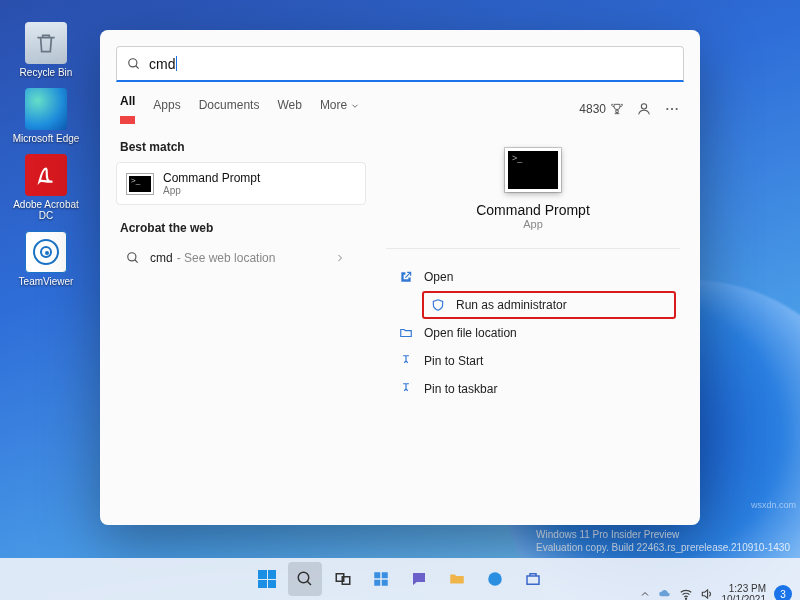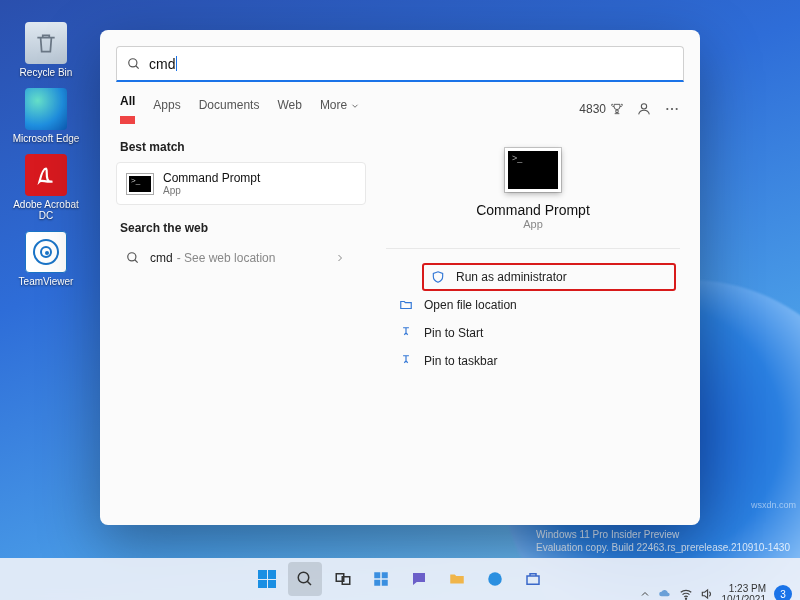--- a/index.html
+++ b/index.html
@@ -158,41 +158,49 @@
   <div class="body">
     <div class="left">
       <div class="section-h">Best match</div>
       <div class="best">
         <div class="thumb"></div>
         <div>
           <div class="t1">Command Prompt</div>
           <div class="t2">App</div>
         </div>
       </div>
-      <div class="section-h" style="margin-top:16px">Search the web</div>
+      <div class="section-h" style="margin-top:16px">Acrobat the web</div>
       <div class="webrow">
         <svg width="14" height="14" viewBox="0 0 24 24" fill="none" stroke="#555" stroke-width="2">
             <circle cx="10" cy="10" r="7"></circle>
             <line x1="20" y1="20" x2="15" y2="15"></line>
           </svg>
         <span class="wq">cmd</span>
         <span class="wd">- See web location</span>
         <svg class="chev" width="12" height="12" viewBox="0 0 24 24" fill="none" stroke="#888" stroke-width="2">
             <polyline points="9 6 15 12 9 18"></polyline>
           </svg>
       </div>
     </div>
 
     <div class="right">
       <div class="preview">
         <div class="pimg"></div>
         <div class="ptitle">Command Prompt</div>
         <div class="psub">App</div>
       </div>
       <hr>
+      <div class="action">
+        <span class="aicon">
+            <svg width="14" height="14" viewBox="0 0 24 24" fill="none" stroke="currentColor" stroke-width="2">
+              <path d="M14 4h6v6M20 4l-9 9M5 5h5v2H7v10h10v-3h2v5H5z"></path>
+            </svg>
+          </span>
+        <span>Open</span>
+      </div>
       <div class="action highlighted">
         <span class="aicon">
             <svg width="14" height="14" viewBox="0 0 24 24" fill="none" stroke="currentColor" stroke-width="2">
               <path d="M12 3l8 3v5c0 5-3 8-8 10-5-2-8-5-8-10V6z"></path>
             </svg>
           </span>
         <span>Run as administrator</span>
       </div>
       <div class="action">
         <span class="aicon">

